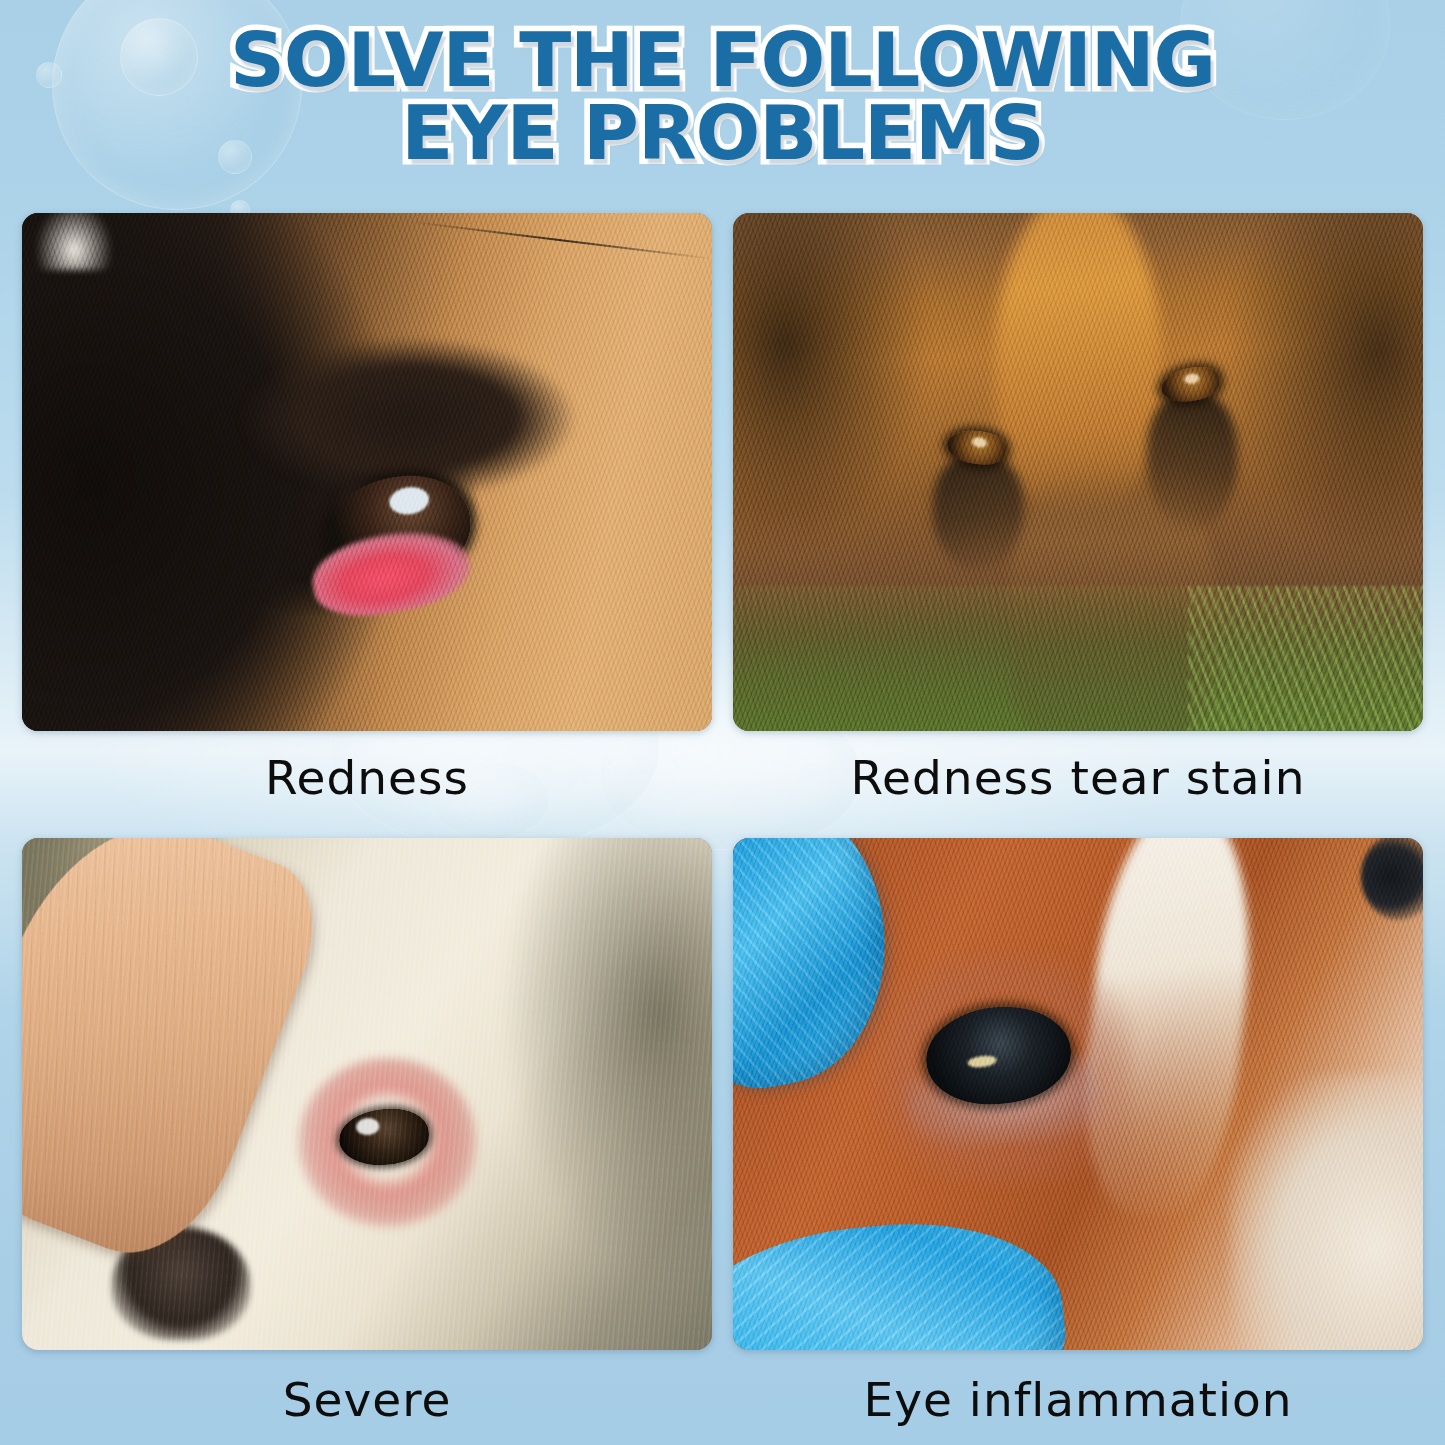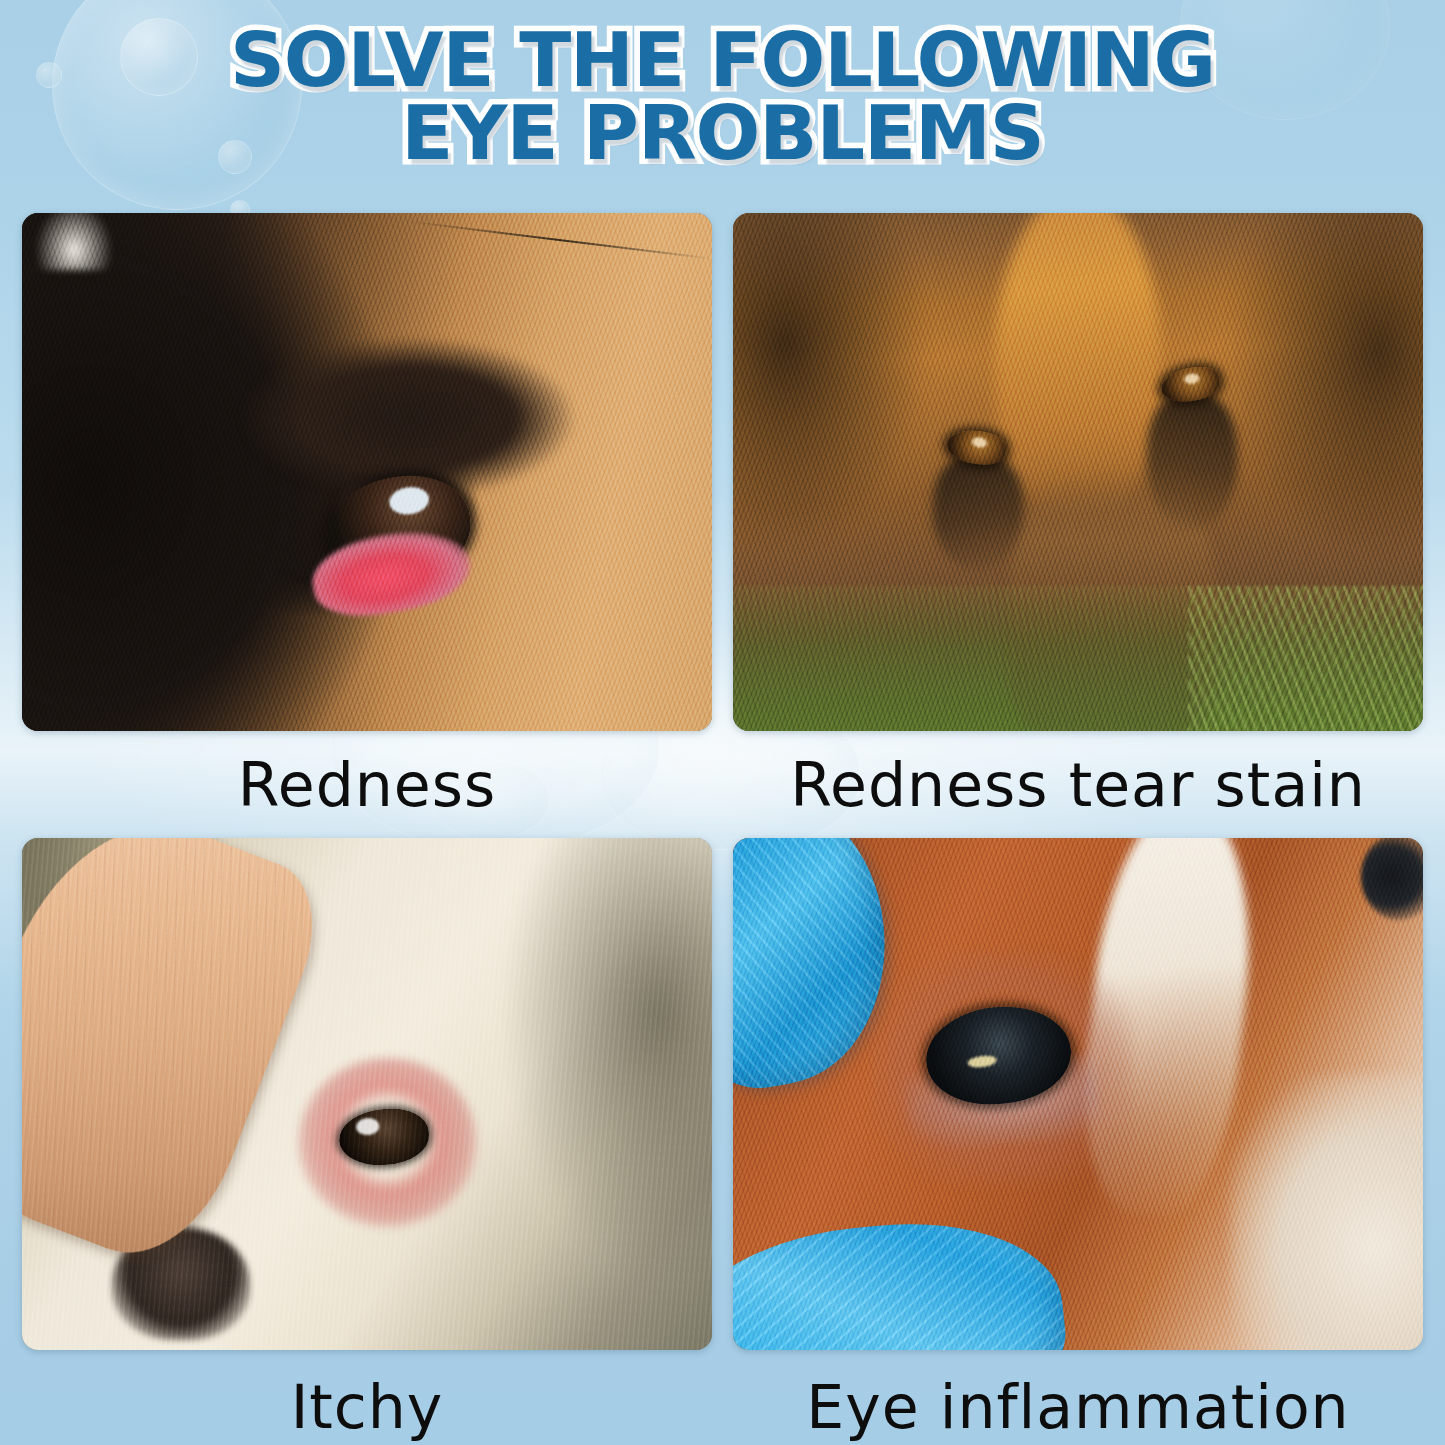--- a/index.html
+++ b/index.html
@@ -351,21 +351,21 @@
     border-radius:50%; filter:blur(2px);
   }
 
   
   .cap {
     position:absolute;
     text-align:center;
     font-family:"DejaVu Sans", sans-serif;
     font-weight:400;
     color:#0d0d0d;
-    font-size:60px;
+    font-size:47px;
     letter-spacing:1px;
     white-space:nowrap;
   }
   .cap1 { left:22px;  top:750px;  width:690px; }
   .cap2 { left:733px; top:750px;  width:690px; }
   .cap3 { left:22px;  top:1372px; width:690px; }
   .cap4 { left:733px; top:1372px; width:690px; }
 </style>
 </head>
 <body>
@@ -441,14 +441,14 @@
       <div class="p4-glove-tl"></div>
       <div class="p4-glove-bl"></div>
       <div class="fur"></div>
     </div>
   </div>
 
 </div>
 
 <div class="cap cap1">Redness</div>
 <div class="cap cap2">Redness tear stain</div>
-<div class="cap cap3">Itchy</div>
+<div class="cap cap3">Severe</div>
 <div class="cap cap4">Eye inflammation</div>
 
 </body></html>

